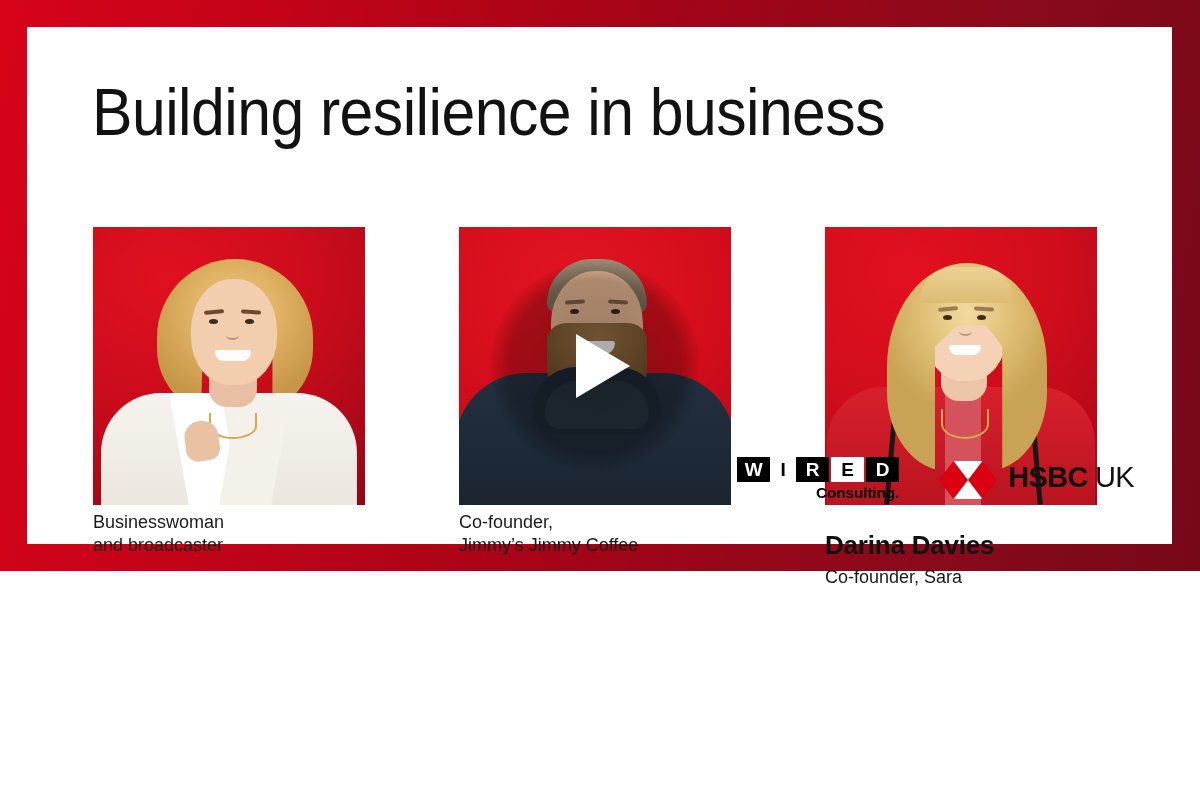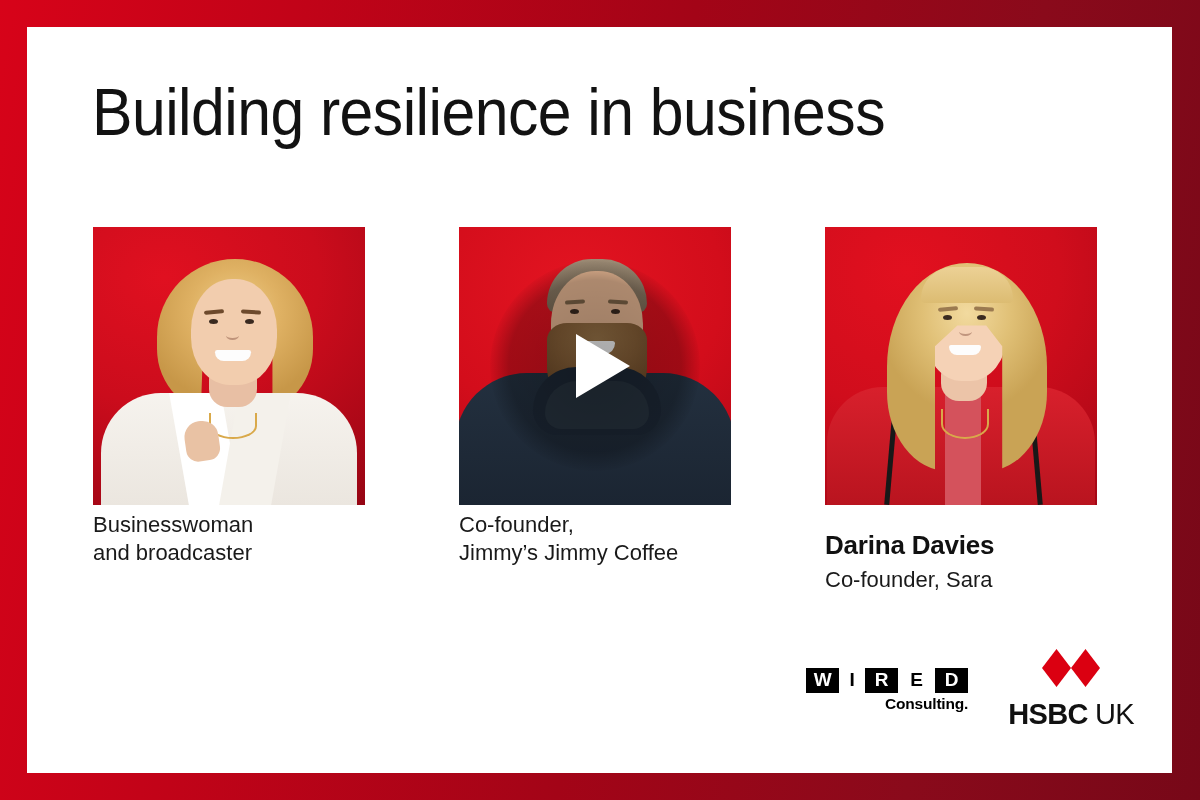--- a/index.html
+++ b/index.html
@@ -8,21 +8,21 @@
   html, body {
     width:1200px; height:800px;
     overflow:hidden;
     font-family:"Liberation Sans", sans-serif;
     background:#ffffff;
   }
 
   
   #promo-card {
     position:relative;
-    width:1200px; height:800px;
+    width:1200px; height:571px;
     background:linear-gradient(100deg,#d70319 0%, #c20318 22%, #a30417 52%, #8a0a1b 78%, #770818 100%);
     padding:27px 28px 27px 27px;
   }
 
   #card-inner {
     position:relative;
     width:100%; height:100%;
     background:#ffffff;
   }
 
@@ -179,21 +179,21 @@
   .speaker-name {
     margin-top:26px;
     font-size:26px;
     font-weight:bold;
     color:#111111;
     letter-spacing:-0.2px;
     line-height:1.1;
   }
   .speaker-role {
     margin-top:6px;
-    font-size:22px;
+    font-size:18px;
     font-weight:400;
     color:#1a1a1a;
     line-height:1.28;
     white-space:pre-line;
   }
 
   
   #logo-bar {
     position:absolute;
     right:38px;
@@ -222,21 +222,21 @@
   #wired-sub {
     margin-top:2px;
     align-self:flex-end;
     font-size:15.5px;
     font-weight:bold;
     color:#000000;
     letter-spacing:-0.2px;
   }
 
   
-  #hsbc-logo { display:flex; align-items:center; gap:11px;flex-direction:column; }
+  #hsbc-logo { display:flex; gap:11px; }
   #hsbc-mark {
     position:relative;
     width:58px; height:38px;
   }
   #hsbc-wordmark {
     display:flex; align-items:baseline; gap:7px;
     font-size:29px;
     color:#111111;
     letter-spacing:-0.6px;
   }

